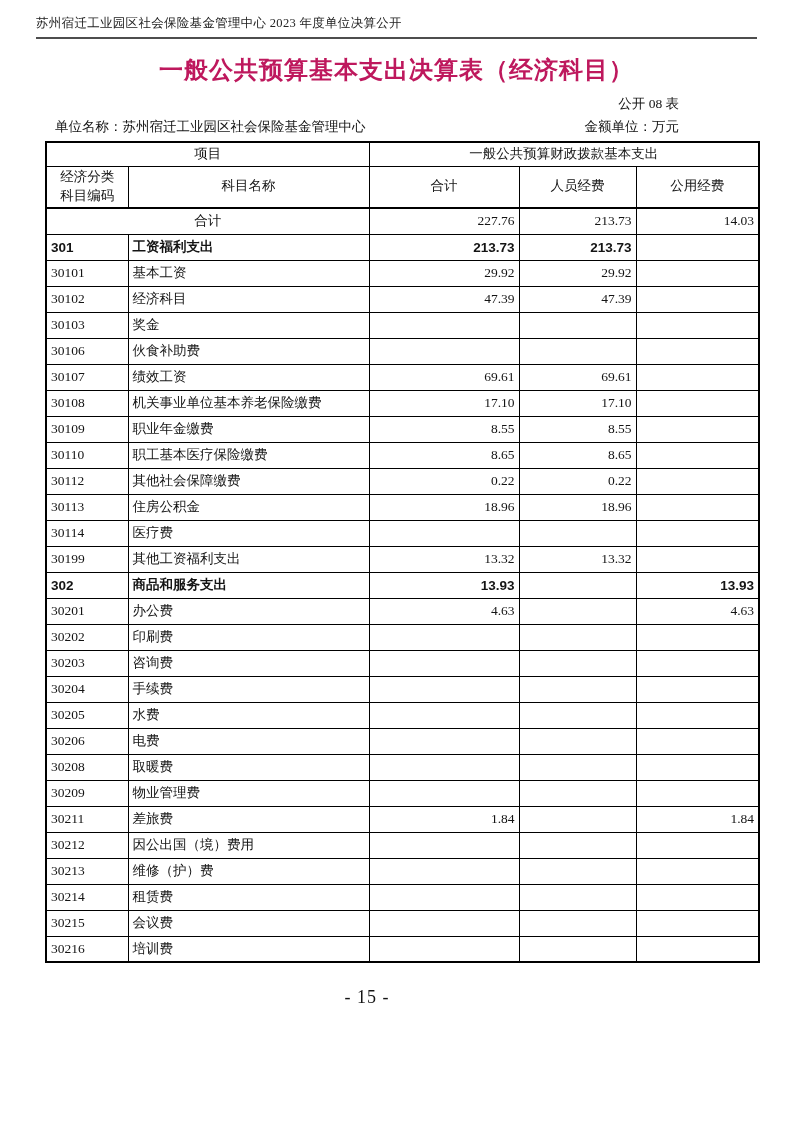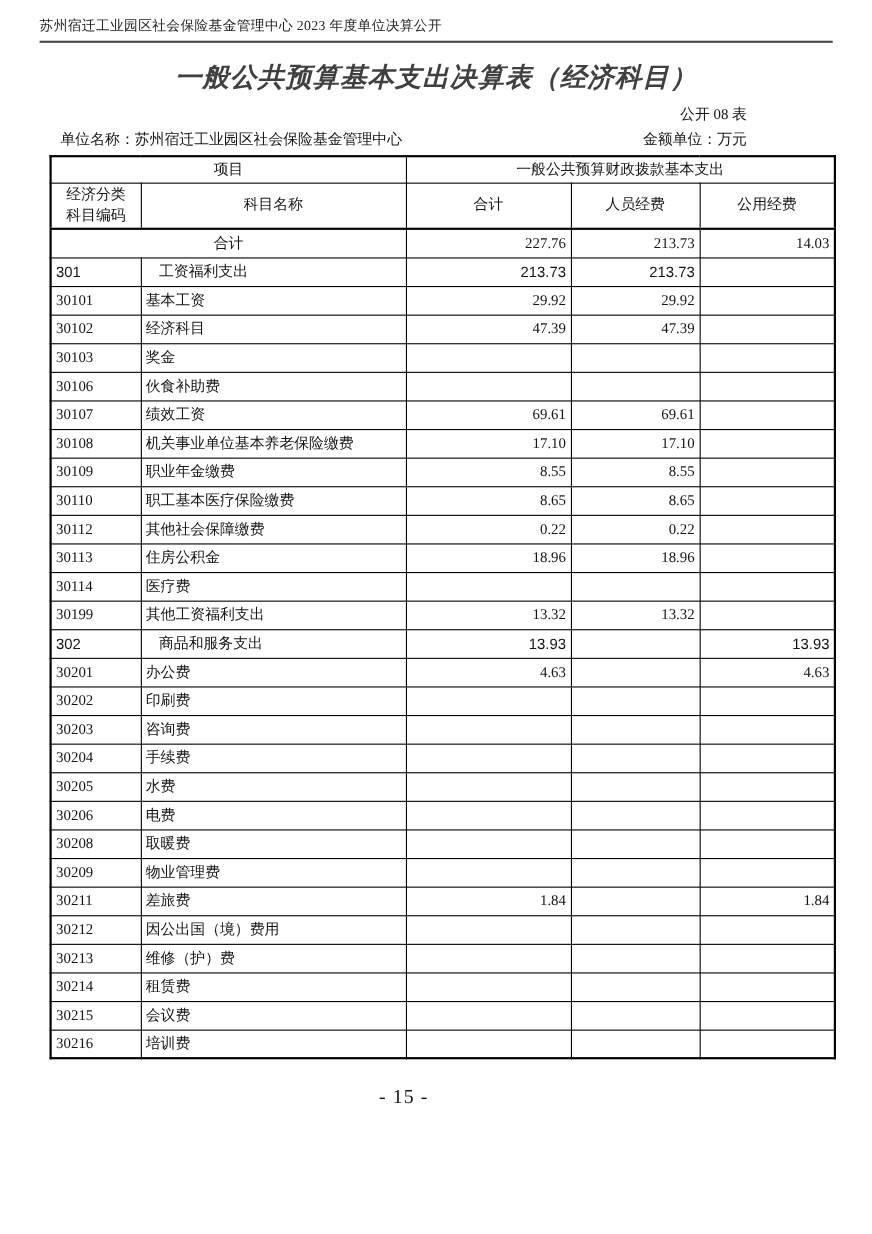--- a/index.html
+++ b/index.html
@@ -21,22 +21,21 @@
     border-bottom: 2.5px solid #4d4d4d;
     letter-spacing: 0.3px;
   }
 
   .title {
     margin: 15px 0 0 0;
     text-align: center;
     font-size: 24px;
     font-weight: bold;
     letter-spacing: 1px;
-    color: #404040;
-    font-style: italic;
+    color: #be185d;
   }
 
   .content { margin: 0 35px 0 45px; width: 644px; box-sizing: border-box; }
 
   .table-no {
     margin-top: 9px;
     text-align: right;
     padding-right: 10px;
     font-size: 13.5px;
   }
@@ -69,22 +68,22 @@
   thead tr.hrow1 th { height: 24px; text-align: center; }
   thead tr.hrow2 th { height: 42px; text-align: center; line-height: 1.4; }
   thead tr.hrow2 th { border-bottom: 2px solid #000; }
 
   tbody td { height: 26px; }
   td[data-field="code"]  { text-align: left;  padding-left: 6px; }
   td[data-field="name"]  { text-align: left;  padding-left: 17px; }
   td[data-field="total"], td[data-field="personnel"], td[data-field="public"] {
     text-align: right; padding-right: 5px;
   }
-  tr.cat td { font-weight: normal; font-family: "Liberation Sans", "DejaVu Sans", sans-serif; }
-  tr.cat td[data-field="name"] { padding-left: 16px; }
+  tr.cat td { font-weight: bold; font-family: "Liberation Sans", "DejaVu Sans", sans-serif; }
+  tr.cat td[data-field="name"] { padding-left: 4px; }
   td.grand { text-align: center; padding-left: 0; }
 
   .page-footer {
     margin-top: 24px;
     text-align: center;
     font-size: 18px;
     letter-spacing: 1px;
   }
 </style>
 </head>

